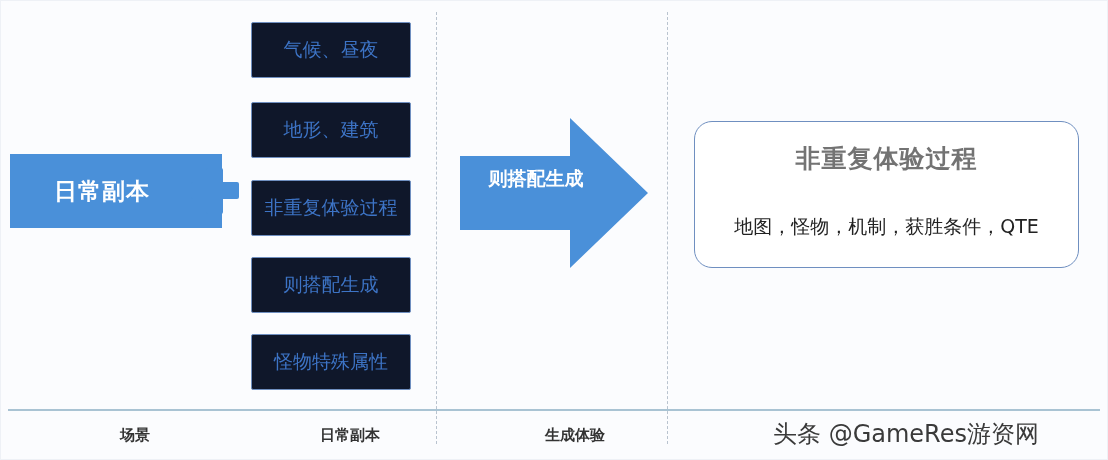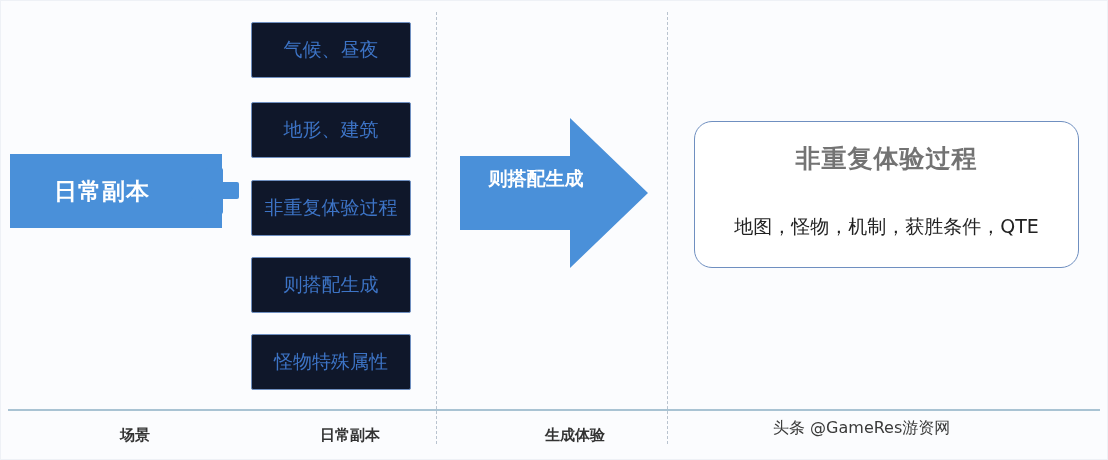--- a/index.html
+++ b/index.html
@@ -49,21 +49,21 @@
   }
   .result-sub {
     position: absolute; left: 0; right: 0; top: 92px; text-align: center;
     color: #222; font-size: 19px;
   }
   .footer-label {
     position: absolute; top: 426px; color: #333; font-size: 15px; font-weight: bold;
     text-align: right;
   }
   .watermark {
-    position: absolute; left: 773px; top: 418px; color: #2a2a2a; font-size: 16px;
+    position: absolute; left: 773px; top: 418px; color: #2a2a2a; font-size: 24px;
     letter-spacing: 0px; opacity: 0.92;
   }
 </style>
 </head>
 <body>
 
 <div class="frame"></div>
 
 <div class="vdash" style="left:436px"></div>
 <div class="vdash" style="left:667px"></div>

